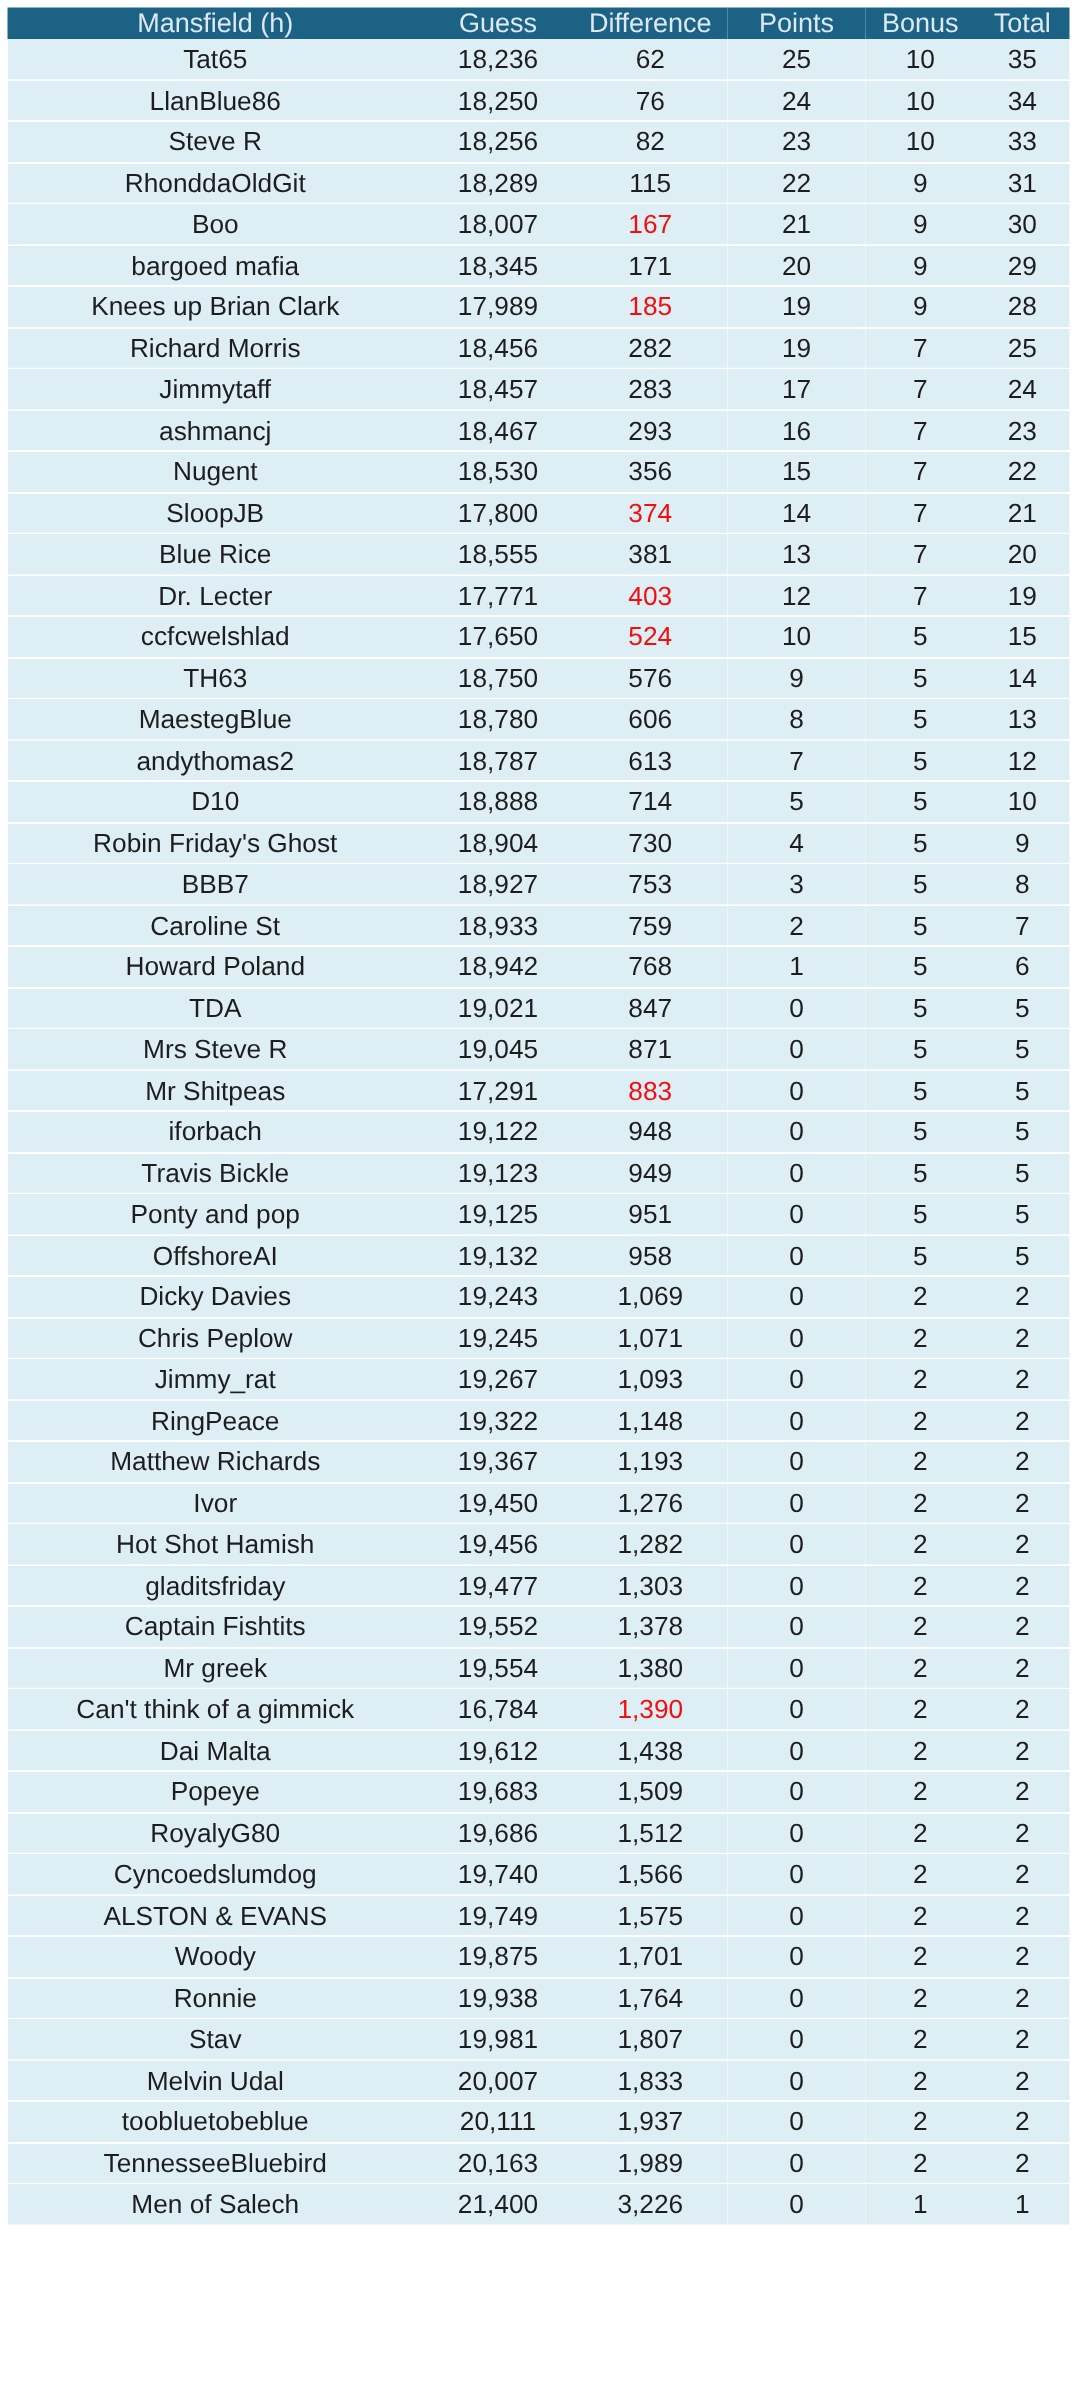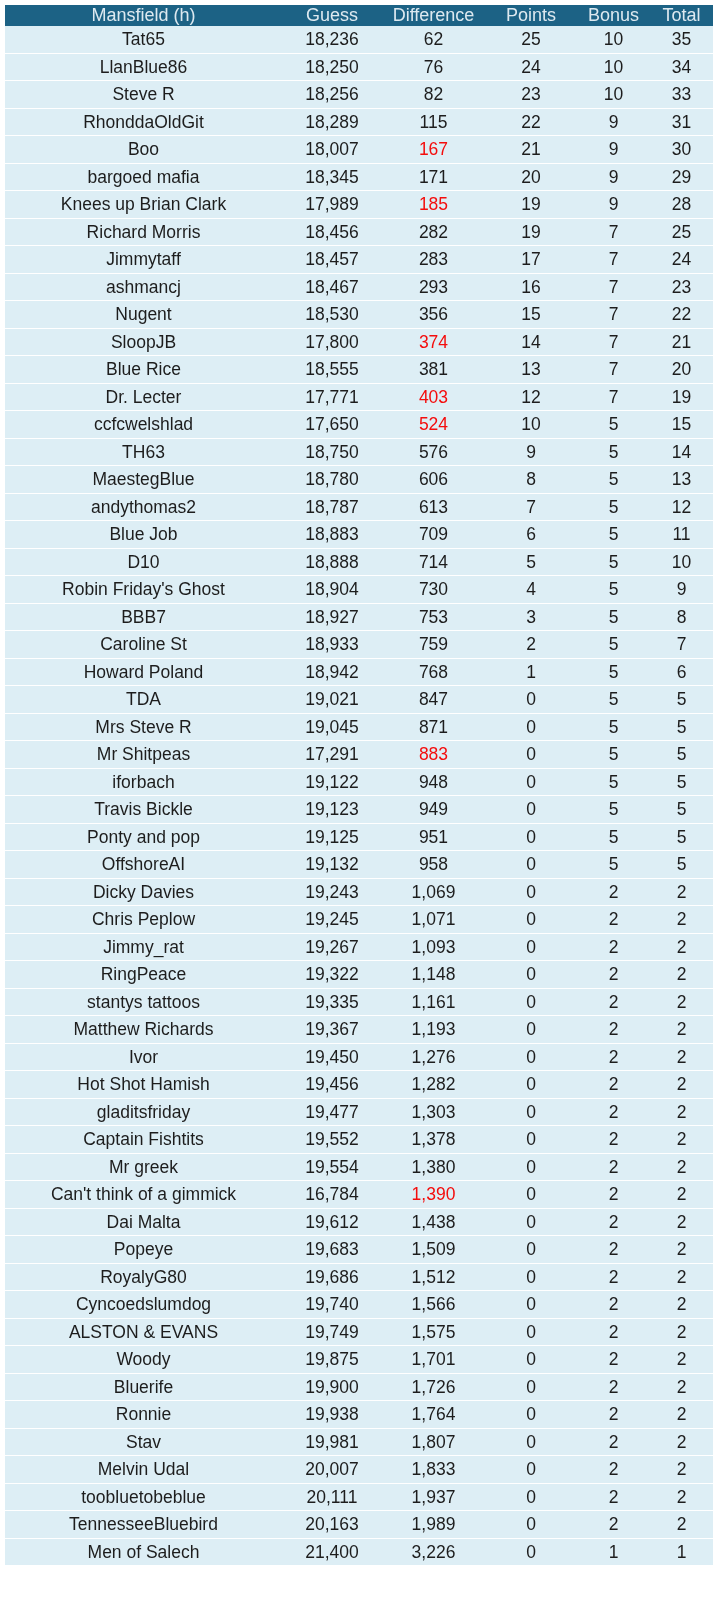--- a/index.html
+++ b/index.html
@@ -236,28 +236,20 @@
 
   <tr>
     <td>andythomas2</td>
     <td>18,787</td>
     <td>613</td>
     <td>7</td>
     <td>5</td>
     <td>12</td>
   </tr>
 
-  <tr>
-    <td>Blue Job</td>
-    <td>18,883</td>
-    <td>709</td>
-    <td>6</td>
-    <td>5</td>
-    <td>11</td>
-  </tr>
 
   <tr>
     <td>D10</td>
     <td>18,888</td>
     <td>714</td>
     <td>5</td>
     <td>5</td>
     <td>10</td>
   </tr>
 
@@ -389,28 +381,20 @@
 
   <tr>
     <td>RingPeace</td>
     <td>19,322</td>
     <td>1,148</td>
     <td>0</td>
     <td>2</td>
     <td>2</td>
   </tr>
 
-  <tr>
-    <td>stantys tattoos</td>
-    <td>19,335</td>
-    <td>1,161</td>
-    <td>0</td>
-    <td>2</td>
-    <td>2</td>
-  </tr>
 
   <tr>
     <td>Matthew Richards</td>
     <td>19,367</td>
     <td>1,193</td>
     <td>0</td>
     <td>2</td>
     <td>2</td>
   </tr>
 
@@ -516,28 +500,20 @@
 
   <tr>
     <td>Woody</td>
     <td>19,875</td>
     <td>1,701</td>
     <td>0</td>
     <td>2</td>
     <td>2</td>
   </tr>
 
-  <tr>
-    <td>Bluerife</td>
-    <td>19,900</td>
-    <td>1,726</td>
-    <td>0</td>
-    <td>2</td>
-    <td>2</td>
-  </tr>
 
   <tr>
     <td>Ronnie</td>
     <td>19,938</td>
     <td>1,764</td>
     <td>0</td>
     <td>2</td>
     <td>2</td>
   </tr>
 

